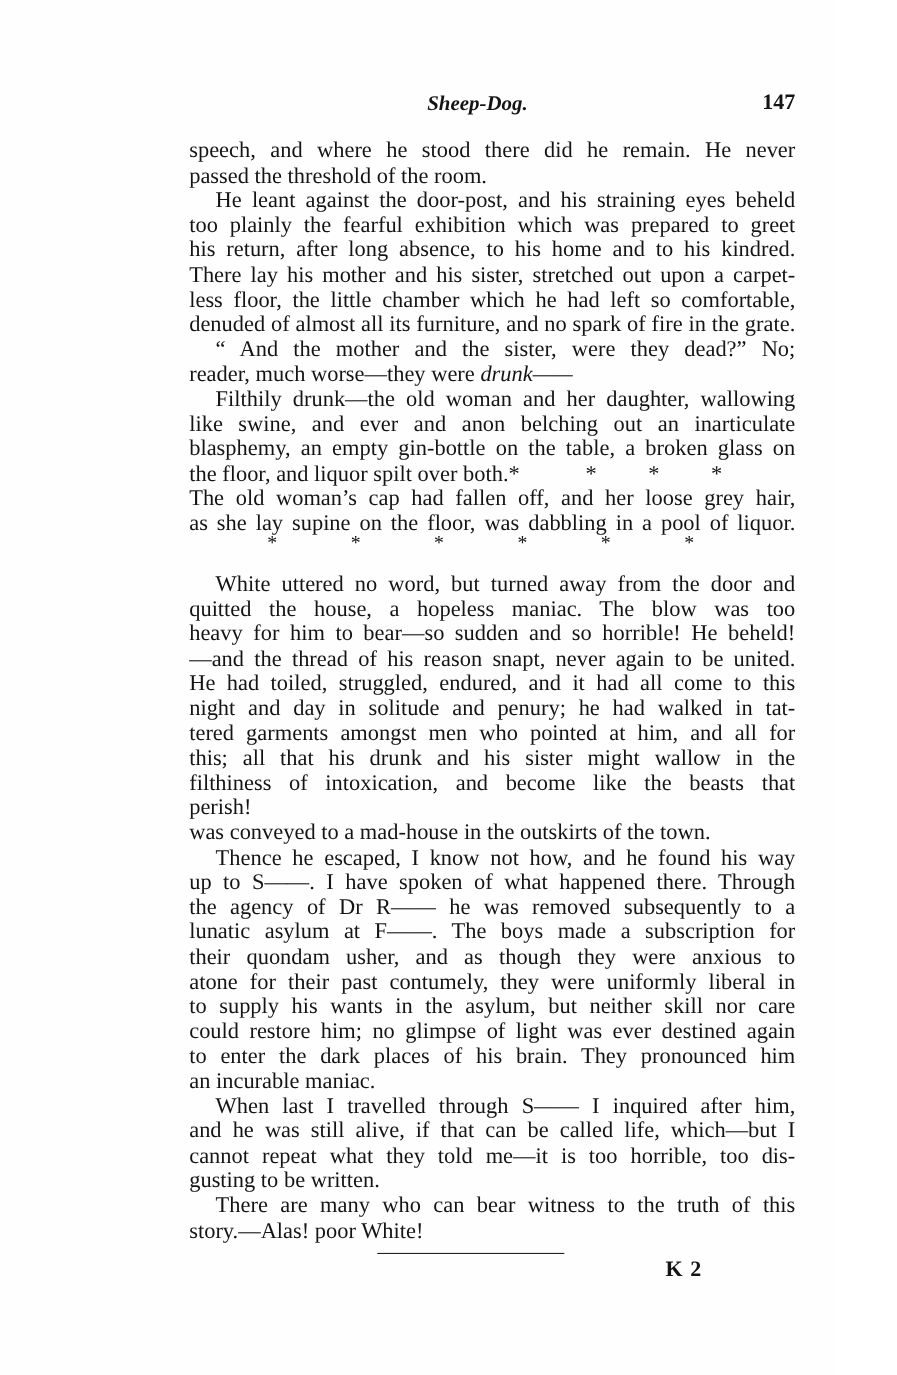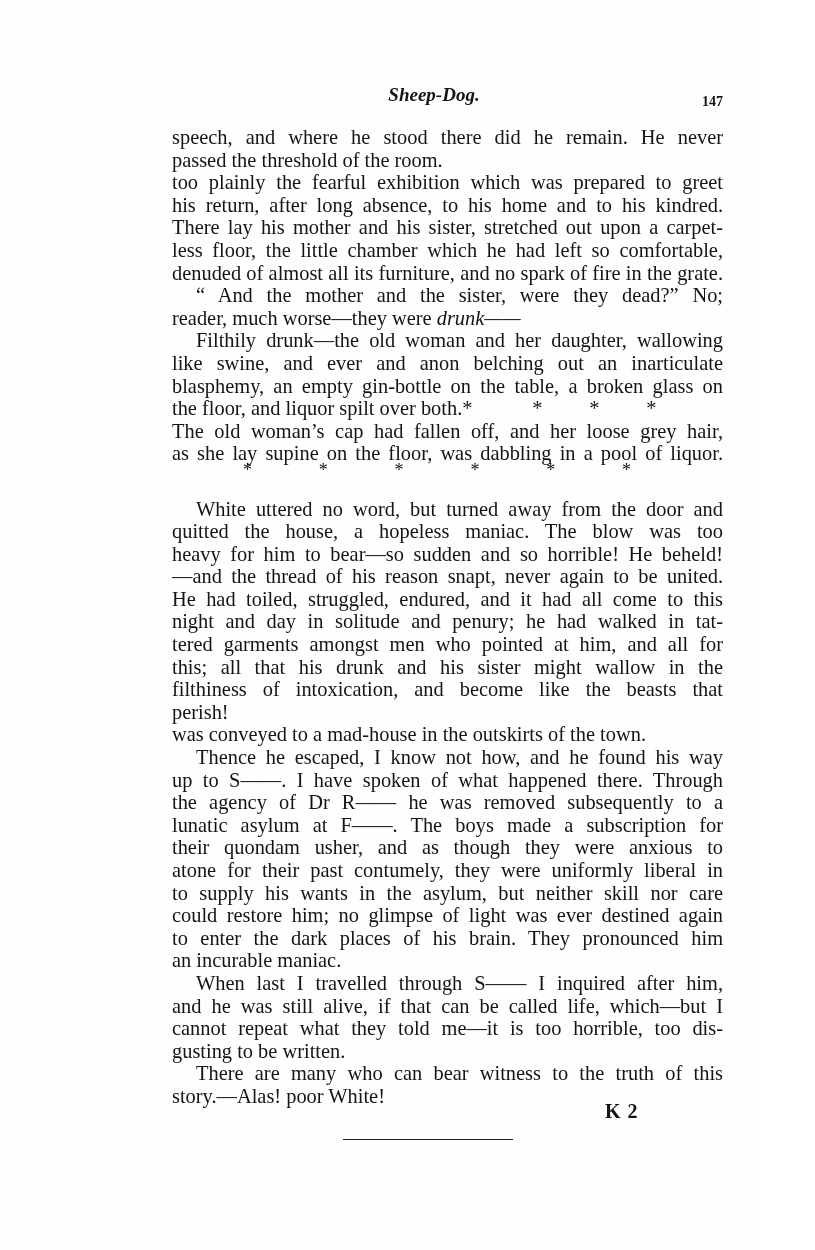--- a/index.html
+++ b/index.html
@@ -11,21 +11,21 @@
     color: #141414;
   }
   .running-head {
     position: absolute; top: 82px; left: 145px; width: 578px; height: 28px;
   }
   .running-title {
     position: absolute; left: 0; right: 0; text-align: center;
     font-style: italic; font-weight: bold; font-size: 19px; top: 2px;
   }
   .page-number {
-    position: absolute; right: 0; top: 12px; font-weight: bold; font-size: 14px;
+    position: absolute; right: 0; top: 0; font-weight: bold; font-size: 20px;
   }
   .body-text {
     position: absolute; top: 126px; left: 145px; width: 578px;
     font-size: 20.4px; line-height: 22.6px;
     text-align: justify;
   }
   .line {
     display: block; white-space: nowrap; text-align: justify;
     text-align-last: justify; height: 22.6px; margin-left: 27px;
   }
@@ -36,38 +36,39 @@
     font-size: 18px; padding: 0 4px;
   }
   .stars.centered { padding: 0 92px 0 98px; margin-top: -6px; }
   .gap { height: 16px; }
   em { font-style: italic; }
   .rule {
     position: absolute; top: 1139px; left: 343px; width: 170px; height: 0;
     border-top: 1.5px solid #222;
   }
   .signature {
-    position: absolute; top: 1100px; left: 605px; font-size: 20px; font-weight: bold;
+    position: absolute; top: 1143px; left: 605px; font-size: 20px; font-weight: bold;
     letter-spacing: 1px;
   }
 </style>
 </head>
 <body>
 
 <div class="page">
 
   <div class="running-head">
     <div class="running-title">Sheep-Dog.</div>
     <div class="page-number">147</div>
   </div>
 
   <div class="body-text">
     <div id="block1">
         <span class="line"><span>speech, and where he stood there did he remain.  He never</span></span>
         <span class="line last"><span>passed the threshold of the room.</span></span>
+        <span class="line indent"><span>He leant against the door-post, and his straining eyes beheld</span></span>
         <span class="line"><span>too plainly the fearful exhibition which was prepared to greet</span></span>
         <span class="line"><span>his return, after long absence, to his home and to his kindred.</span></span>
         <span class="line"><span>There lay his mother and his sister, stretched out upon a carpet-</span></span>
         <span class="line"><span>less floor, the little chamber which he had left so comfortable,</span></span>
         <span class="line"><span>denuded of almost all its furniture, and no spark of fire in the grate.</span></span>
         <span class="line indent"><span>“ And the mother and the sister, were they dead?”  No;</span></span>
         <span class="line last"><span>reader, much worse—they were </span><em>drunk——</em></span>
         <span class="line indent"><span>Filthily drunk—the old woman and her daughter, wallowing</span></span>
         <span class="line"><span>like swine, and ever and anon belching out an inarticulate</span></span>
         <span class="line"><span>blasphemy, an empty gin-bottle on the table, a broken glass on</span></span>

